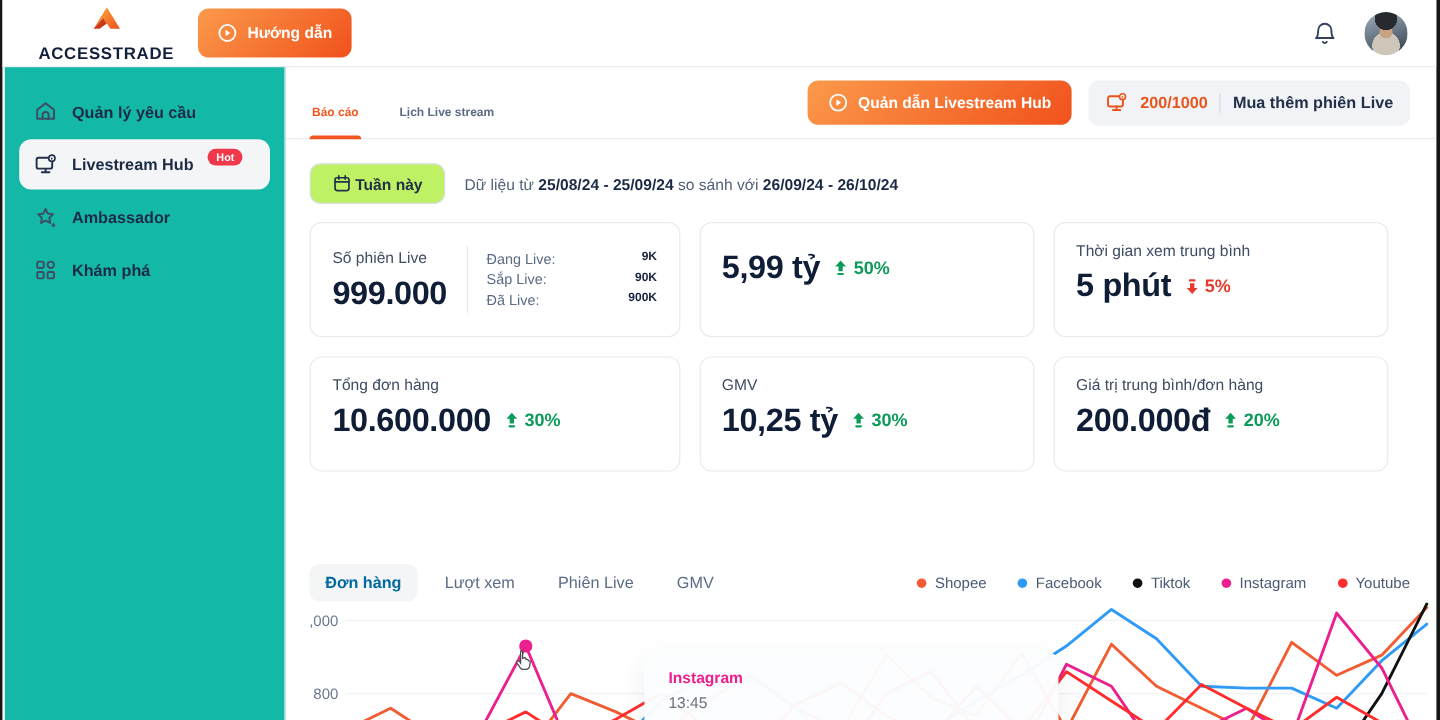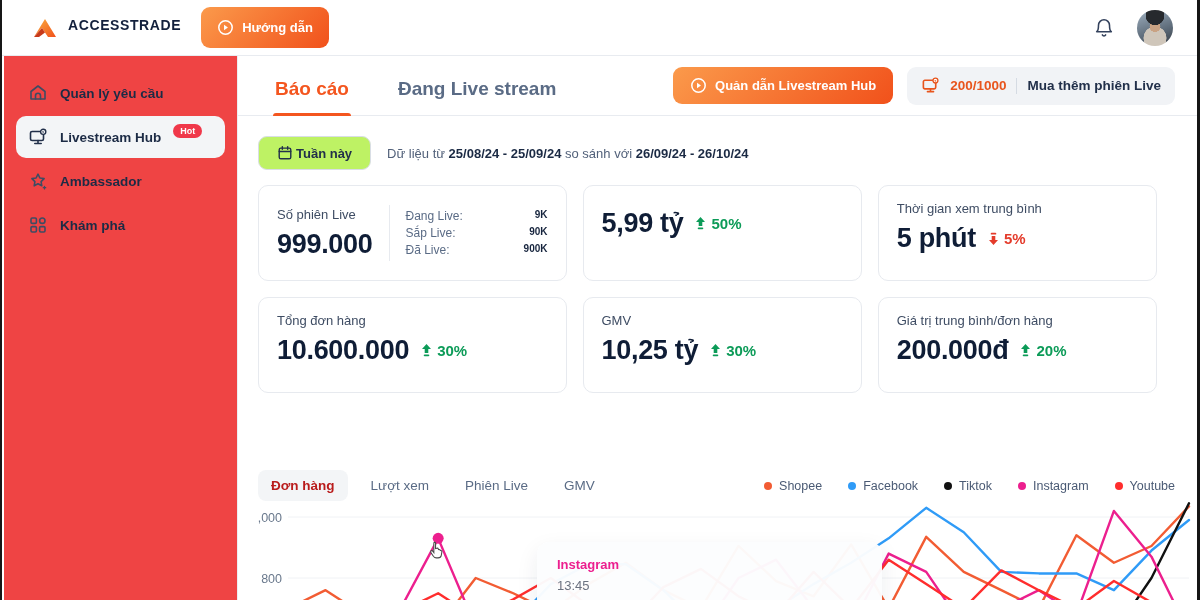--- a/index.html
+++ b/index.html
@@ -3,51 +3,51 @@
 <meta charset="utf-8">
 <style>
   * { margin:0; padding:0; box-sizing:border-box; }
   html,body { width:1200px; height:600px; overflow:hidden; background:#fff;
     font-family:"Liberation Sans", sans-serif; color:#1C2B45; }
   body { position:relative; border-left:2px solid #161616; border-right:3px solid #161616; }
 
   
   .topbar { height:56px; display:flex; align-items:center; padding:0 24px 0 30px;
     border-bottom:1px solid #E8EBF0; background:#fff; }
-  .brand { display:flex; align-items:flex-start; gap:10px; }
+  .brand { display:flex; align-items:center; gap:10px;flex-direction:column; }
   .brand-name { font-size:14px; font-weight:800; letter-spacing:.6px; color:#13203C; }
   .btn-orange { background:linear-gradient(135deg,#FB9A4B,#F1511B); color:#fff; font-weight:700;
     font-size:13px; border:none; border-radius:9px; padding:12px 16px; display:flex; gap:8px;
     align-items:center; cursor:pointer; font-family:inherit; }
   .topbar .btn-orange { margin-left:20px; }
   .topbar-right { margin-left:auto; display:flex; align-items:center; gap:22px; }
   .bell { width:22px; height:22px; cursor:pointer; }
   .avatar { width:36px; height:36px; border-radius:50%; cursor:pointer;
     background:
       radial-gradient(circle at 50% 16%, #26292d 0 26%, transparent 27%),
       radial-gradient(circle at 50% 46%, #c9a283 0 20%, transparent 21%),
       radial-gradient(circle at 50% 78%, #cfc6ba 0 34%, transparent 35%),
       linear-gradient(160deg,#9fb0c0,#5d6b79 60%,#343a41); }
 
   
-  .sidebar { position:absolute; left:2px; top:56px; bottom:0; width:234px; background:#ef4444;
+  .sidebar { position:absolute; left:2px; top:56px; bottom:0; width:234px; background:#14b8a6;
     border-right:1px solid #EBEEF2; padding:16px 12px; }
   .side-item { display:flex; align-items:center; gap:12px; height:42px; padding:0 12px;
     border-radius:10px; font-size:13.5px; font-weight:700; color:#1C2B45; cursor:pointer; margin-bottom:2px; }
   .side-item.active { background:#F3F5F7; }
   .side-item svg { flex:0 0 auto; }
   .hot-badge { background:#F0384A; color:#fff; font-size:9px; font-weight:700; padding:2px 7px;
     border-radius:999px; transform:translateY(-6px); }
 
   
   .main { margin-left:236px; }
   .main-header { height:60px; display:flex; justify-content:space-between; align-items:center;
     border-bottom:1px solid #E8EBF0; padding:0 22px 0 20px; }
   .tabs { display:flex; gap:30px; height:100%; align-items:flex-end; }
-  .tab { padding:0 2px 15px; font-size:19px; font-weight:600; color:#5A6B85; position:relative; cursor:pointer;margin-left:15px; }
+  .tab { padding:0 2px 15px; font-size:10px; font-weight:600; color:#5A6B85; position:relative; cursor:pointer; }
   .tab.active { color:#F4561F; font-weight:700; }
   .tab.active::after { content:""; position:absolute; left:0; right:0; bottom:-1px; height:3px;
     background:#F4561F; border-radius:3px 3px 0 0; }
   .header-actions { display:flex; gap:14px; align-items:center; }
   .header-actions .btn-orange { padding:10px 17px; }
   .quota-pill { background:#F1F3F6; border-radius:9px; height:38px; display:flex; align-items:center;
     gap:10px; padding:0 14px; }
   .quota-num { color:#E8551D; font-weight:700; font-size:13.5px; }
   .pill-divider { width:1px; height:16px; background:#D5DBE3; }
   .buy-more { color:#22304A; font-weight:600; font-size:13.5px; cursor:pointer; }
@@ -68,21 +68,21 @@
   .delta svg { fill:currentColor; }
   .card.split { display:flex; align-items:center; gap:16px; }
   .v-divider { width:1px; align-self:stretch; background:#E7EAEF; margin:4px 0; }
   .mini-rows { width:142px; display:flex; flex-direction:column; gap:3px; }
   .mini-row { display:flex; justify-content:space-between; font-size:12px; color:#5A6B85; }
   .mini-row b { font-size:10px; color:#16243D; font-weight:700; }
 
   .section-row { display:flex; justify-content:space-between; align-items:center; margin:77px 22px 0 20px; }
   .chart-tabs { display:flex; gap:10px; align-items:center; }
   .chart-tab { padding:8px 13px; font-size:13.5px; color:#5A6B85; font-weight:500; border-radius:8px; cursor:pointer; }
-  .chart-tab.active { background:#F3F5F7; color:#b91c1c; font-weight:700; }
+  .chart-tab.active { background:#F3F5F7; color:#0369a1; font-weight:700; }
   .legend { display:flex; gap:26px; align-items:center; }
   .legend-item { display:flex; gap:7px; align-items:center; font-size:12.5px; color:#4A5A74; cursor:pointer; }
   .legend-dot { width:8px; height:8px; border-radius:50%; }
 
   .chart-wrap { position:relative; margin-left:20px; height:100px; }
   .chart-wrap svg.plot { position:absolute; left:0; top:0; }
   .chart-tooltip { position:absolute; left:279px; top:41px; width:345px; height:70px;
     background:rgba(252,253,254,.97); border-radius:12px; box-shadow:0 8px 22px rgba(30,42,70,.08);
     padding:15px 20px; }
   .tooltip-title { font-size:13px; font-weight:700; }
@@ -156,21 +156,21 @@
     </svg>
     <span>Khám phá</span>
   </div>
 </div>
 
 <div class="main">
 
   <div class="main-header">
     <div class="tabs">
       <div class="tab active">Báo cáo</div>
-      <div class="tab">Đang Live stream</div>
+      <div class="tab">Lịch Live stream</div>
     </div>
     <div class="header-actions">
       <button class="btn-orange">
         <svg width="17" height="17" viewBox="0 0 18 18">
           <circle cx="9" cy="9" r="7.1" fill="none" stroke="#fff" stroke-width="1.6"></circle>
           <path d="M7.4 6.1l4.2 2.9-4.2 2.9z" fill="#fff"></path>
         </svg>
         <span>Quản dẫn Livestream Hub</span>
       </button>
       <div class="quota-pill">

